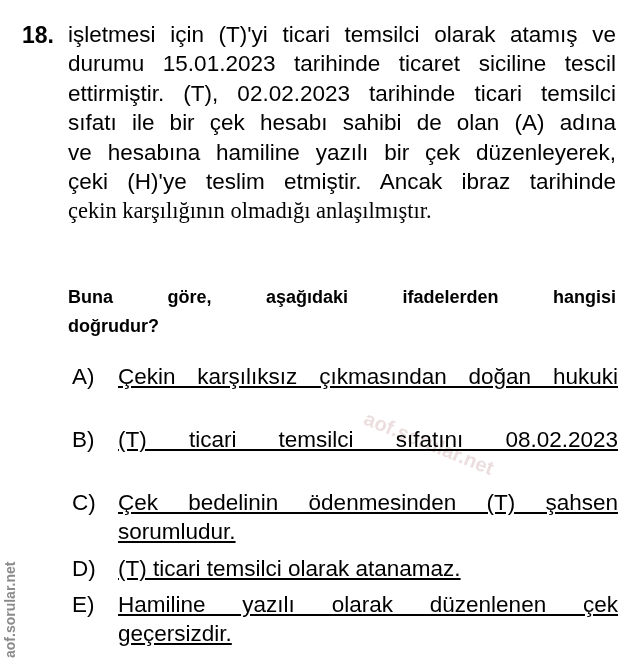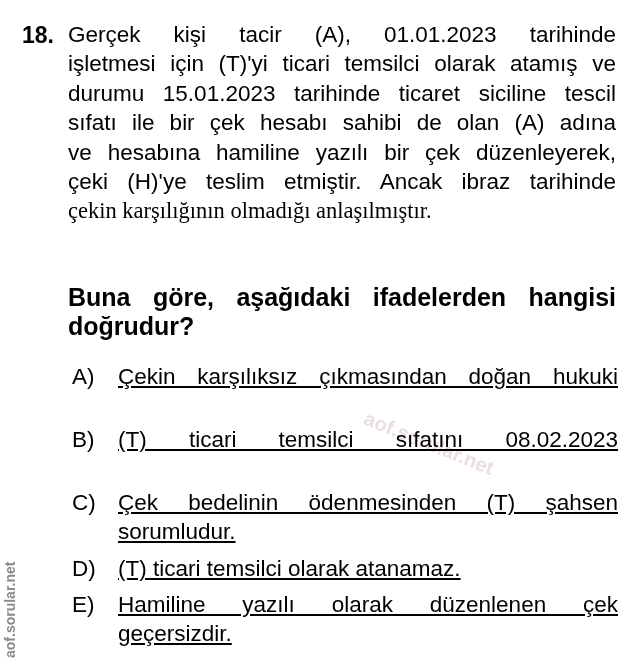--- a/index.html
+++ b/index.html
@@ -2,42 +2,42 @@
 <html><head>
 <meta charset="utf-8">
 <style>
   html, body { margin:0; padding:0; background:#ffffff; }
   body { width:640px; height:669px; position:relative; overflow:hidden;
          font-family:"Liberation Sans", sans-serif; color:#000; }
   .qnum { position:absolute; left:22px; top:22px; font-weight:bold; font-size:23px; }
   .stem { position:absolute; left:68px; top:20px; width:548px; font-size:22.5px; line-height:29.4px; text-align:justify; }
   .stem .line { display:block; text-align:justify; text-align-last:justify; white-space:nowrap; }
   .stem .line.last { text-align-last:left;font-family:Liberation Serif, serif; }
-  .prompt { position:absolute; left:68px; top:283px; width:548px; font-weight:bold; font-size:25px; line-height:29px; }
+  .prompt { position:absolute; left:68px; top:283px; width:548px; font-weight:bold; font-size:18px; line-height:29px; }
   .prompt .line { display:block; text-align:justify; text-align-last:justify; white-space:nowrap; }
   .prompt .line.last { text-align-last:left; }
   .opt { position:absolute; left:72px; width:546px; font-size:22.5px; line-height:29px; }
   .opt .lbl { position:absolute; left:0; top:0; }
   .opt .txt { position:absolute; left:46px; width:500px; }
   .opt .line { display:block; text-align:justify; text-align-last:justify; white-space:nowrap;text-decoration:underline; }
   .opt .line.last { text-align-last:left; }
   .wm-side { position:absolute; left:2px; top:658px; transform-origin:left top; transform:rotate(-90deg);
              font-size:14px; font-weight:bold; color:#8a8a8a; white-space:nowrap; }
   .wm-diag { position:absolute; left:360px; top:432px; transform:rotate(22deg); font-size:20px; font-weight:bold;
              color:rgba(200,160,160,0.35); white-space:nowrap; }
 </style>
 </head>
 <body>
 
 <div class="qnum">18.</div>
 
 <div class="stem">
-  <span class="line">Gerçek kişi tacir (A), 01.01.2023 tarihinde</span>
   <span class="line">işletmesi için (T)'yi ticari temsilci olarak atamış ve</span>
   <span class="line">durumu 15.01.2023 tarihinde ticaret siciline tescil</span>
+  <span class="line">ettirmiştir. (T), 02.02.2023 tarihinde ticari temsilci</span>
   <span class="line">sıfatı ile bir çek hesabı sahibi de olan (A) adına</span>
   <span class="line">ve hesabına hamiline yazılı bir çek düzenleyerek,</span>
   <span class="line">çeki (H)'ye teslim etmiştir. Ancak ibraz tarihinde</span>
   <span class="line last">çekin karşılığının olmadığı anlaşılmıştır.</span>
 </div>
 
 <div class="prompt">
   <span class="line">Buna göre, aşağıdaki ifadelerden hangisi</span>
   <span class="line last">doğrudur?</span>
 </div>

